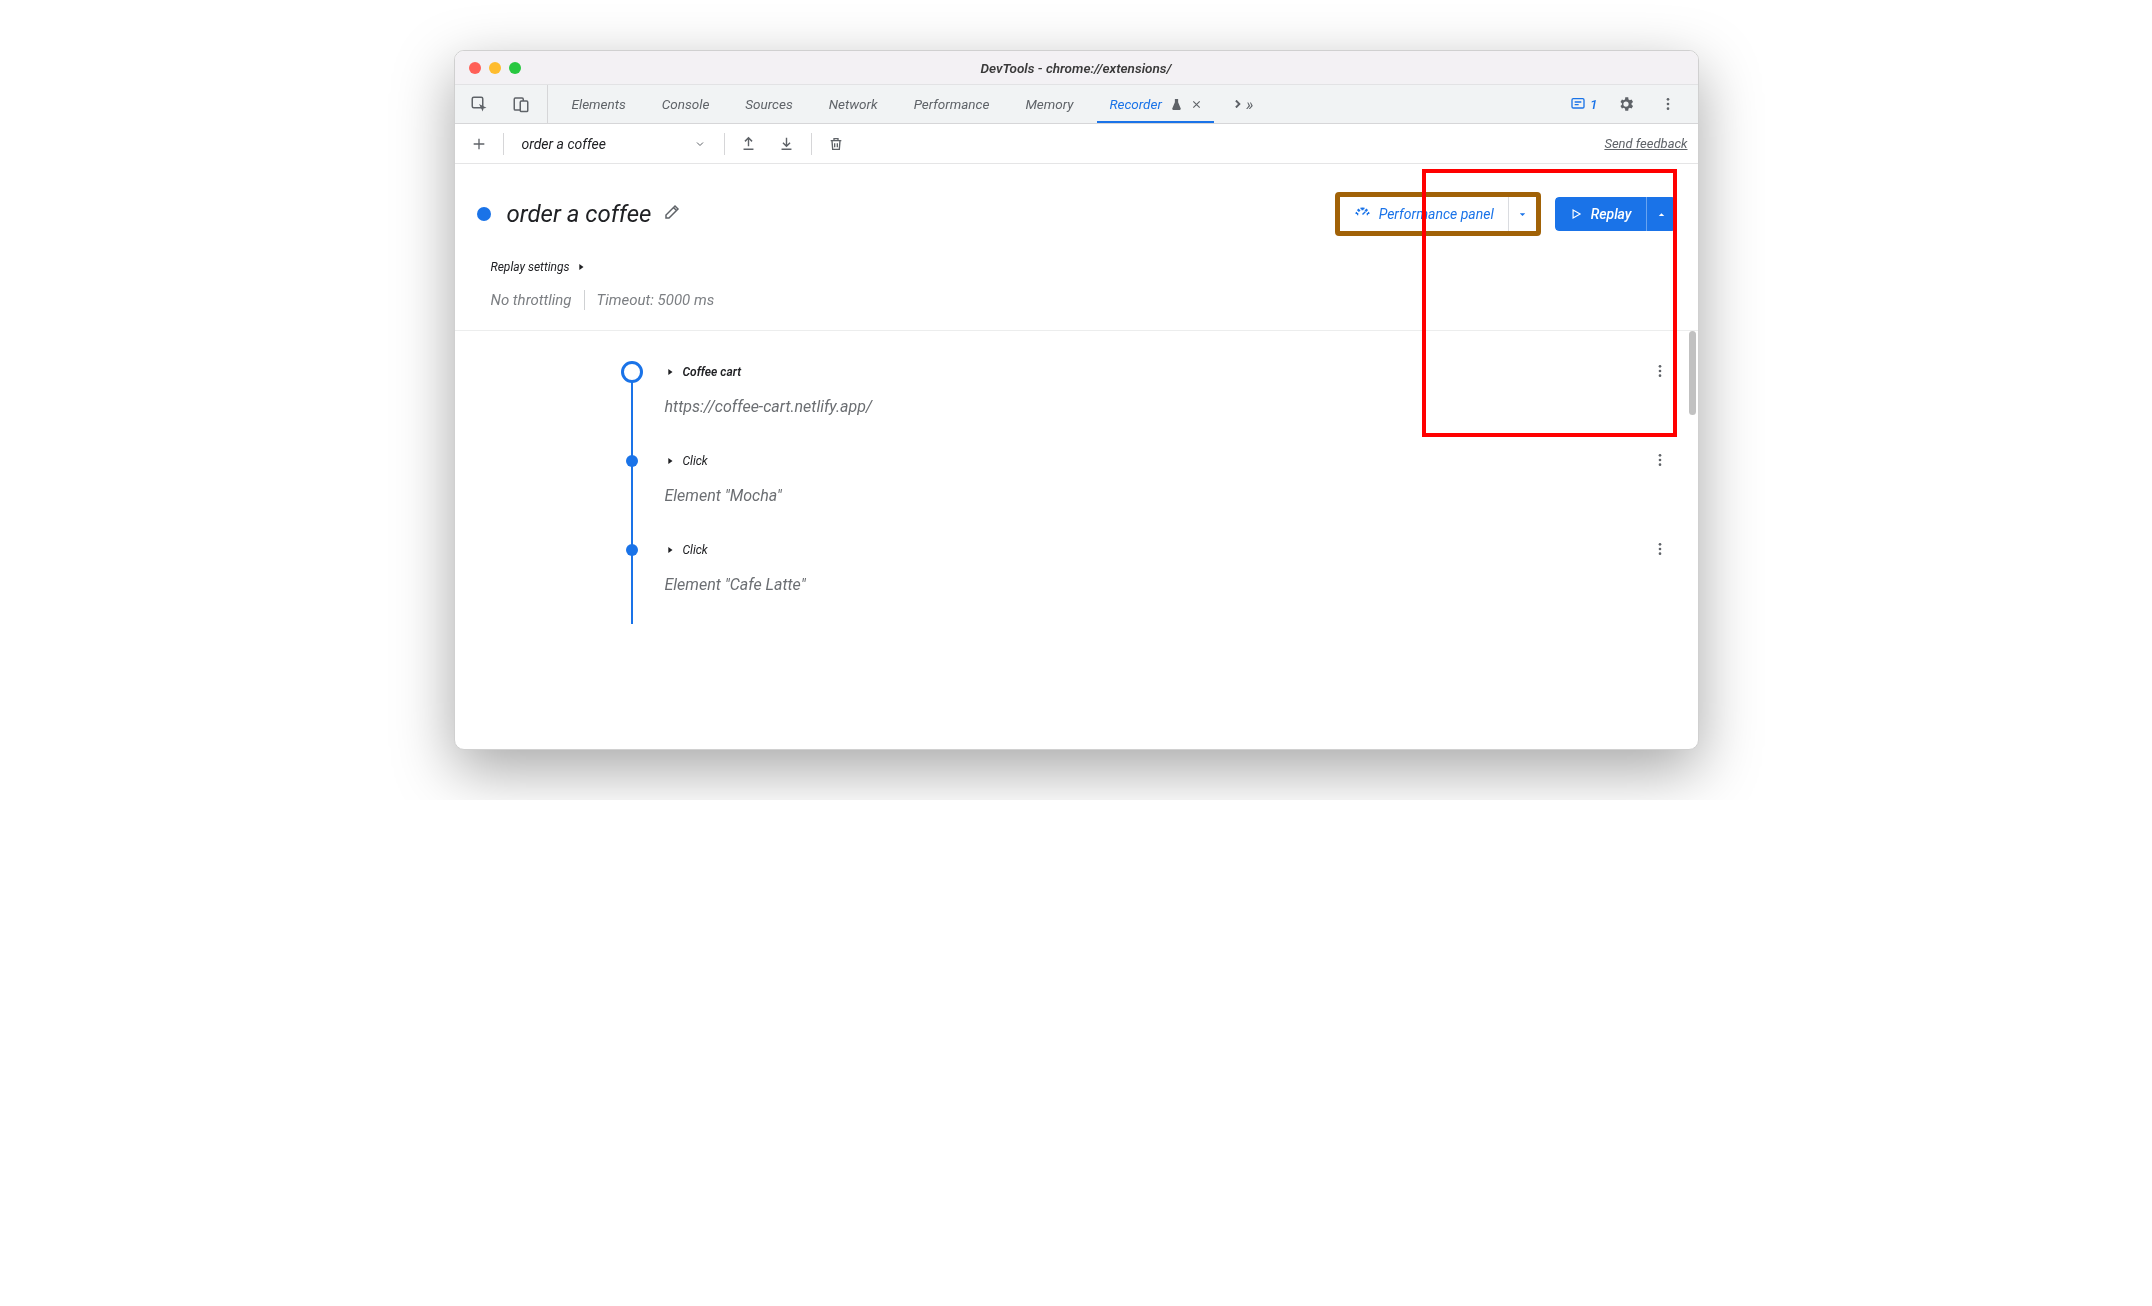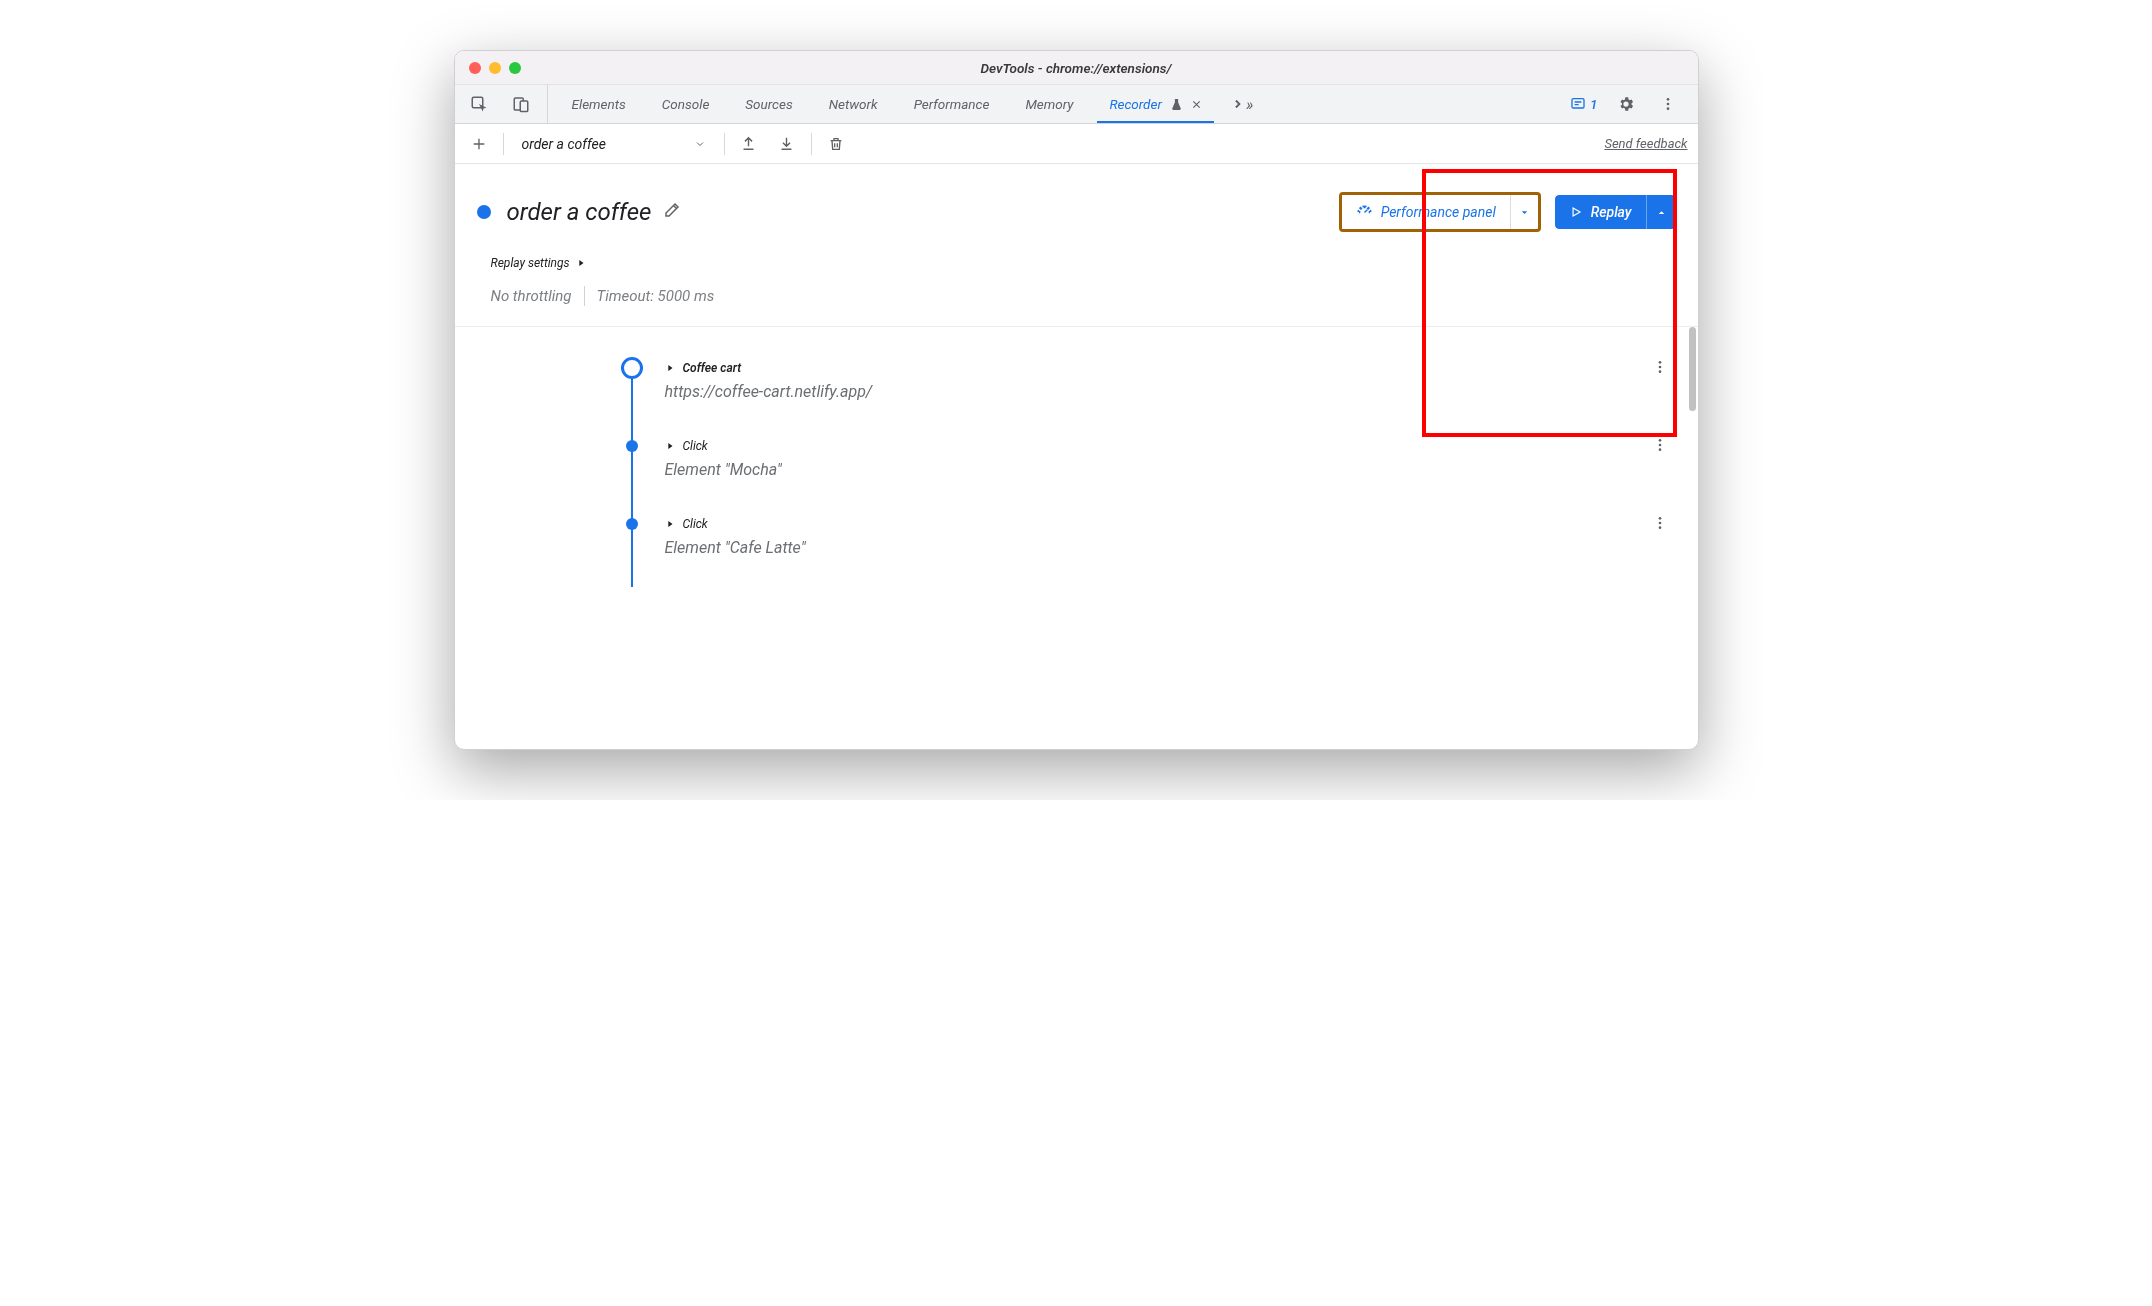--- a/index.html
+++ b/index.html
@@ -28,21 +28,21 @@
   .icon-btn { width:28px; height:28px; display:flex; align-items:center; justify-content:center; color:#5f6368; cursor:pointer; border-radius:3px; }
   .icon-btn svg, .tabs-bar svg, .toolbar svg { display:block; }
   .feedback { margin-left:auto; font-size:13px; color:#5f6368; text-decoration:underline; cursor:pointer; }
   
   .content { flex:1; overflow:auto; position:relative; }
   .header-row { padding: 28px 22px 16px 22px; display:flex; align-items:center; }
   .rec-dot { width:14px; height:14px; background:#1a73e8; border-radius:50%; margin-right:16px; }
   .rec-title { font-size:24px; font-weight:400; color:#202124; }
   .edit-icon { margin-left:12px; color:#5f6368; cursor:pointer; }
   .header-actions { margin-left:auto; display:flex; align-items:center; gap:14px; }
-  .btn-group { display:flex; border:3px solid #a16207; border-radius:4px; overflow:hidden; }
+  .btn-group { display:flex; border:5px solid #a16207; border-radius:4px; overflow:hidden; }
   .btn { height:34px; display:flex; align-items:center; padding:0 14px; font-size:14px; cursor:pointer; gap:8px; }
   .btn.perf { color:#1a73e8; background:#fff; }
   .btn.chev { padding:0 8px; border-left:1px solid #dadce0; color:#1a73e8; }
   .btn.replay { background:#1a73e8; color:#fff; font-weight:500; }
   .btn.replay-chev { background:#1a73e8; color:#fff; padding:0 9px; border-left:1px solid rgba(255,255,255,0.35); }
   
   .settings { padding: 8px 36px 20px 36px; border-bottom:1px solid #eceded; }
   .settings-title { font-size:12px; color:#202124; display:flex; align-items:center; gap:6px; cursor:pointer; }
   .settings-sub { margin-top:16px; font-size:15px; color:#7c7f83; display:flex; align-items:center; }
   .settings-sub .sep { width:1px; height:20px; background:#cfd1d3; margin:0 12px; }
@@ -51,21 +51,21 @@
   .step-list { position:relative; margin-left:140px; }
   .timeline { position:absolute; left:10px; top:10px; bottom:0; width:2.5px; background:#1a73e8; }
   .step { position:relative; display:flex; align-items:flex-start; padding:8px 0 30px 0; }
   .marker { position:absolute; left:0; top:4px; }
   .marker .open-circle { width:22px; height:22px; border:3px solid #1a73e8; background:#fff; border-radius:50%; }
   .marker .dot { width:12px; height:12px; background:#1a73e8; border-radius:50%; margin-left:5px; margin-top:5px; }
   .step-body { margin-left:44px; }
   .step-title-row { display:flex; align-items:center; gap:8px; }
   .step-title { font-size:12px; color:#202124; font-weight:400; }
   .step-title.bold { font-weight:600; }
-  .step-sub { font-size:16px; color:#6b6e72; margin-top:7px; }
+  .step-sub { font-size:16px; color:#6b6e72; margin-top:18px; }
   .step-more { position:absolute; right:4px; top:6px; color:#5f6368; cursor:pointer; }
   .caret { color:#202124; }
   
   .highlight-box { position:absolute; border:4px solid #ff0000; pointer-events:none; z-index:40; }
   
   .scroll-thumb { position:absolute; right:2px; top:0; width:7px; height:84px; background:#c1c1c1; border-radius:4px; }
   .steps-wrap { position:relative; }
 </style>
 </head>
 <body>

